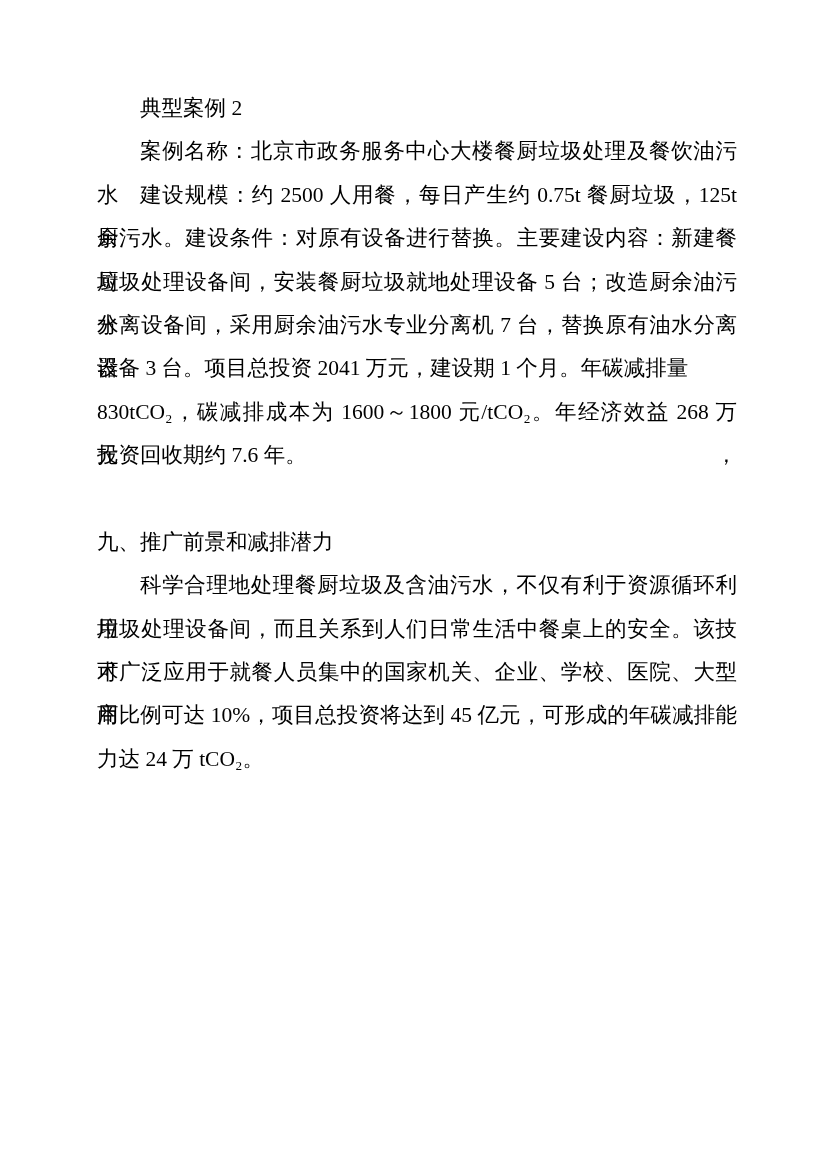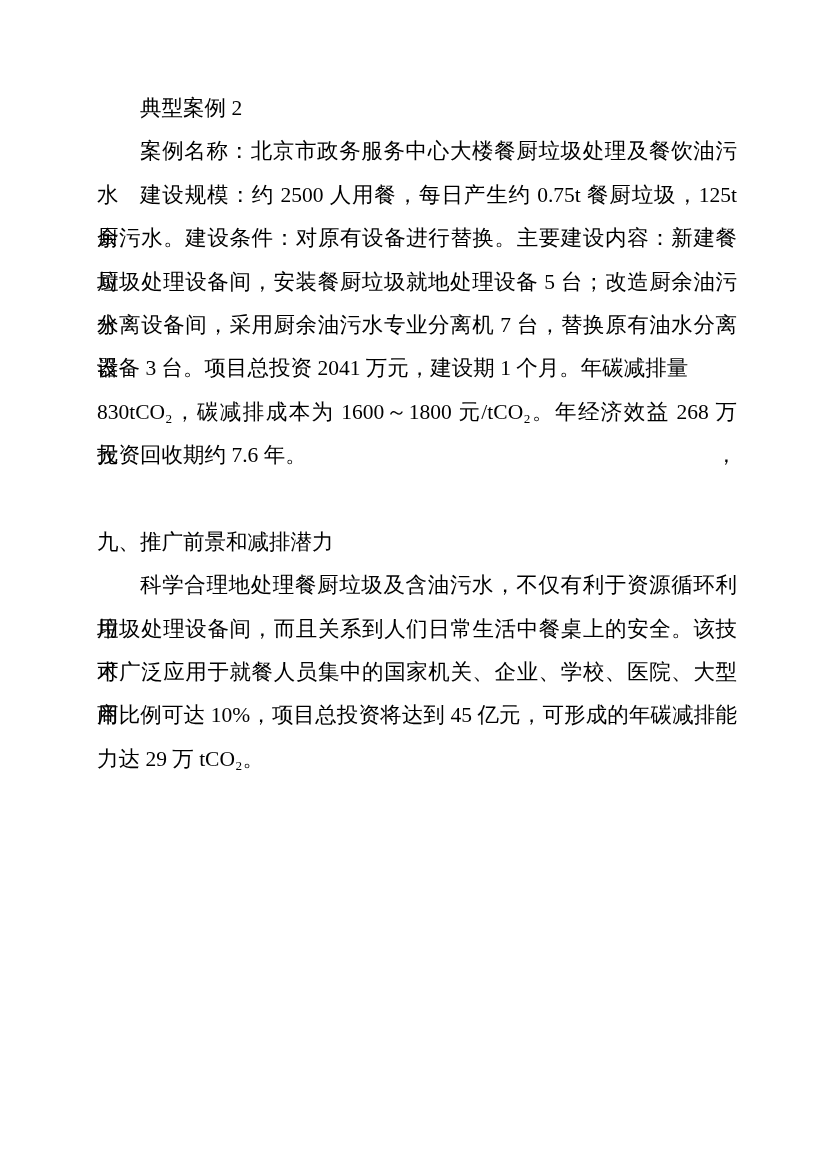--- a/index.html
+++ b/index.html
@@ -68,18 +68,18 @@
       <div class="doc-line justify">分离设备间，采用厨余油污水专业分离机 7 台，替换原有油水分离器</div>
       <div class="doc-line">设备 3 台。项目总投资 2041 万元，建设期 1 个月。年碳减排量</div>
       <div class="doc-line justify">830tCO₂，碳减排成本为 1600～1800 元/tCO₂。年经济效益 268 万元，</div>
       <div class="doc-line">投资回收期约 7.6 年。</div>
       <div class="doc-line blank"></div>
       <div class="doc-line heading">九、推广前景和减排潜力</div>
       <div class="doc-line justify indent">科学合理地处理餐厨垃圾及含油污水，不仅有利于资源循环利用</div>
       <div class="doc-line justify">垃圾处理设备间，而且关系到人们日常生活中餐桌上的安全。该技术</div>
       <div class="doc-line justify">可广泛应用于就餐人员集中的国家机关、企业、学校、医院、大型商</div>
       <div class="doc-line justify">用比例可达 10%，项目总投资将达到 45 亿元，可形成的年碳减排能</div>
-      <div class="doc-line">力达 29 万 tCO₂。</div>
+      <div class="doc-line">力达 24 万 tCO₂。</div>
     </div>
   <div class="footer">
     <span class="pagenum">106</span>
   </div>
 </div>
 
 </body></html>

